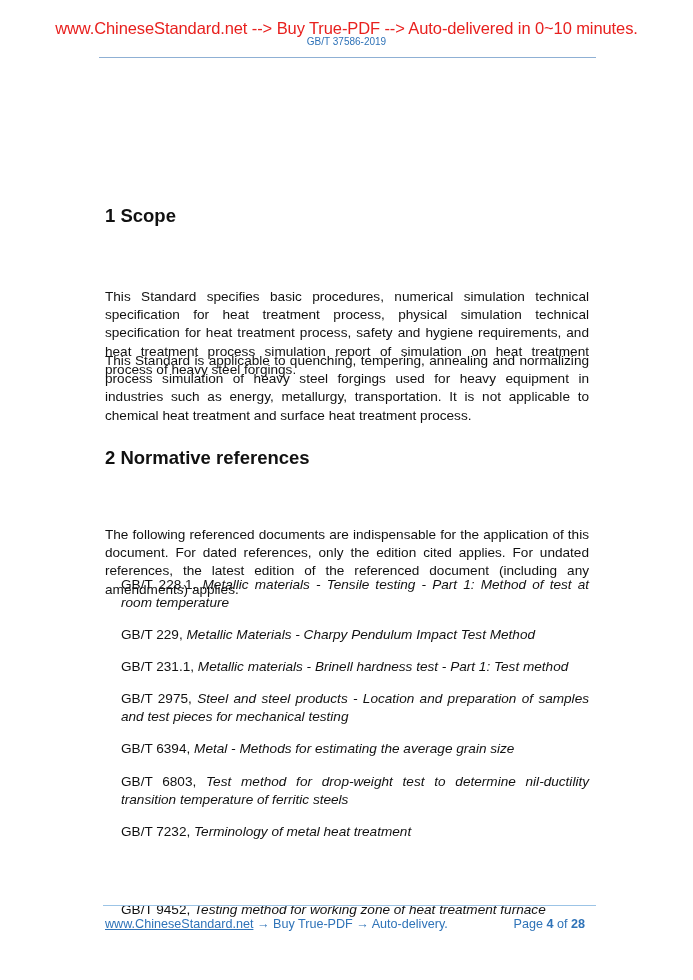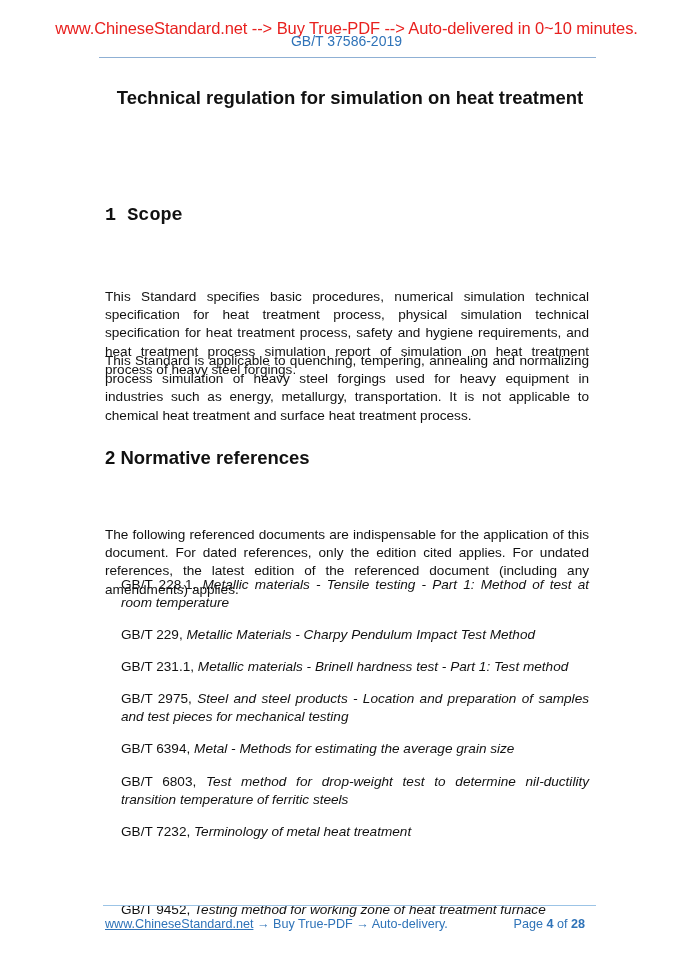--- a/index.html
+++ b/index.html
@@ -26,21 +26,21 @@
       letter-spacing: -0.1px;
       line-height: 20px;
       white-space: nowrap;
     }
     .std-code {
       position: absolute;
       top: 35px;
       left: 0;
       width: 693px;
       text-align: center;
-      font-size: 14px;
+      font-size: 10px;
       color: #2f73b8;
       line-height: 13px;
     }
     .hr-top {
       position: absolute;
       top: 57px;
       left: 99px;
       width: 497px;
       height: 1px;
       background: #8fb0d4;
@@ -114,24 +114,23 @@
     .footer .page b { font-weight: bold; }
   </style>
 </head>
 <body>
 
 <div class="promo">www.ChineseStandard.net --&gt; Buy True-PDF --&gt; Auto-delivered in 0~10 minutes.</div>
 <div class="std-code">GB/T 37586-2019</div>
 <div class="hr-top"></div>
 
 <div class="doc-title">
-  <div>Technical regulation for simulation on heat treatment</div>
 </div>
 
-<div class="h1" style="top:205px;font-family:Liberation Mono, monospace;">1 Scope</div>
+<div class="h1" style="top:205px;">1 Scope</div>
 <div class="para" style="top:248px;margin-top:40px;">This Standard specifies basic procedures, numerical simulation technical specification for heat treatment process, physical simulation technical specification for heat treatment process, safety and hygiene requirements, and heat treatment process simulation report of simulation on heat treatment process of heavy steel forgings.</div>
 <div class="para" style="top:352px;">This Standard is applicable to quenching, tempering, annealing and normalizing process simulation of heavy steel forgings used for heavy equipment in industries such as energy, metallurgy, transportation. It is not applicable to chemical heat treatment and surface heat treatment process.</div>
 
 <div class="h1" style="top:447px;">2 Normative references</div>
 <div class="para" style="top:490px;margin-top:36px;">The following referenced documents are indispensable for the application of this document. For dated references, only the edition cited applies. For undated references, the latest edition of the referenced document (including any amendments) applies.</div>
 
 <div class="ref" style="top:576px;">
   <span>GB/T 228.1,</span>
   <i>Metallic materials - Tensile testing - Part 1: Method of test at room temperature</i>
 </div>

